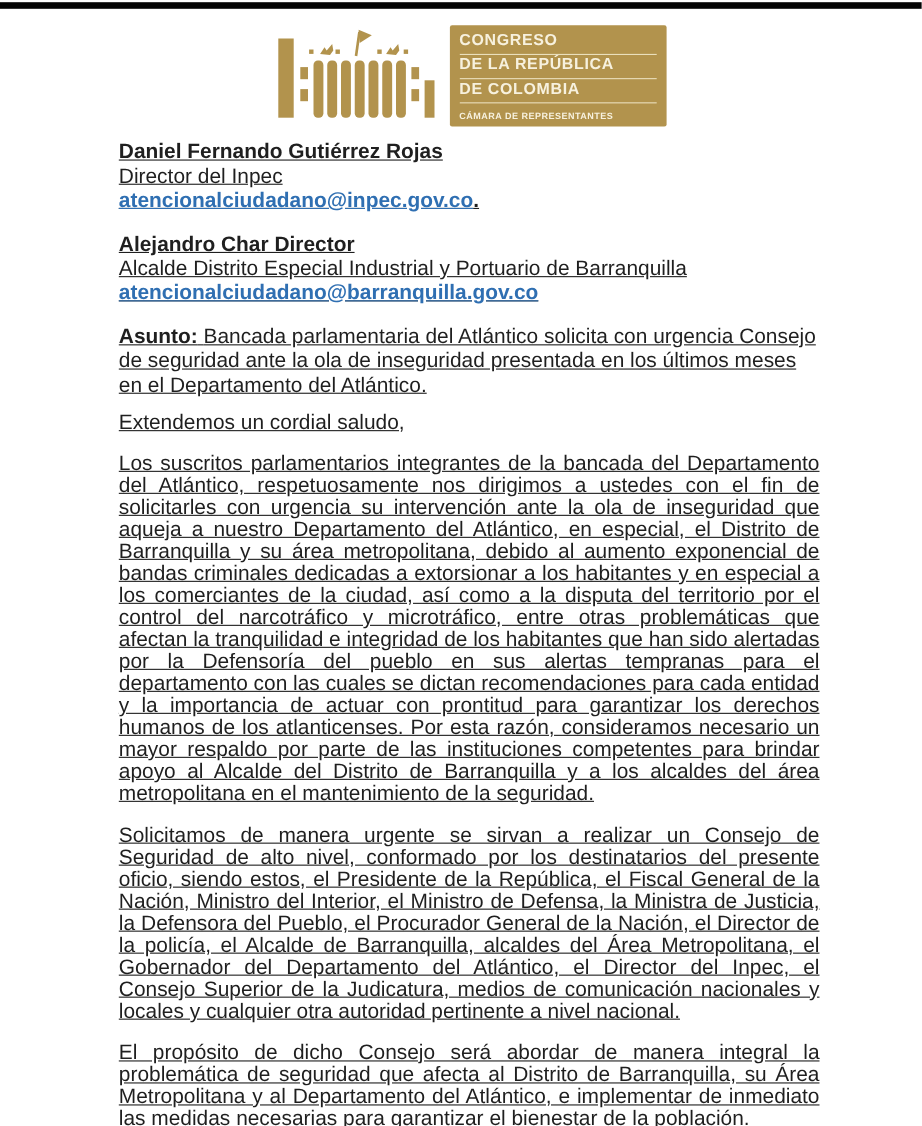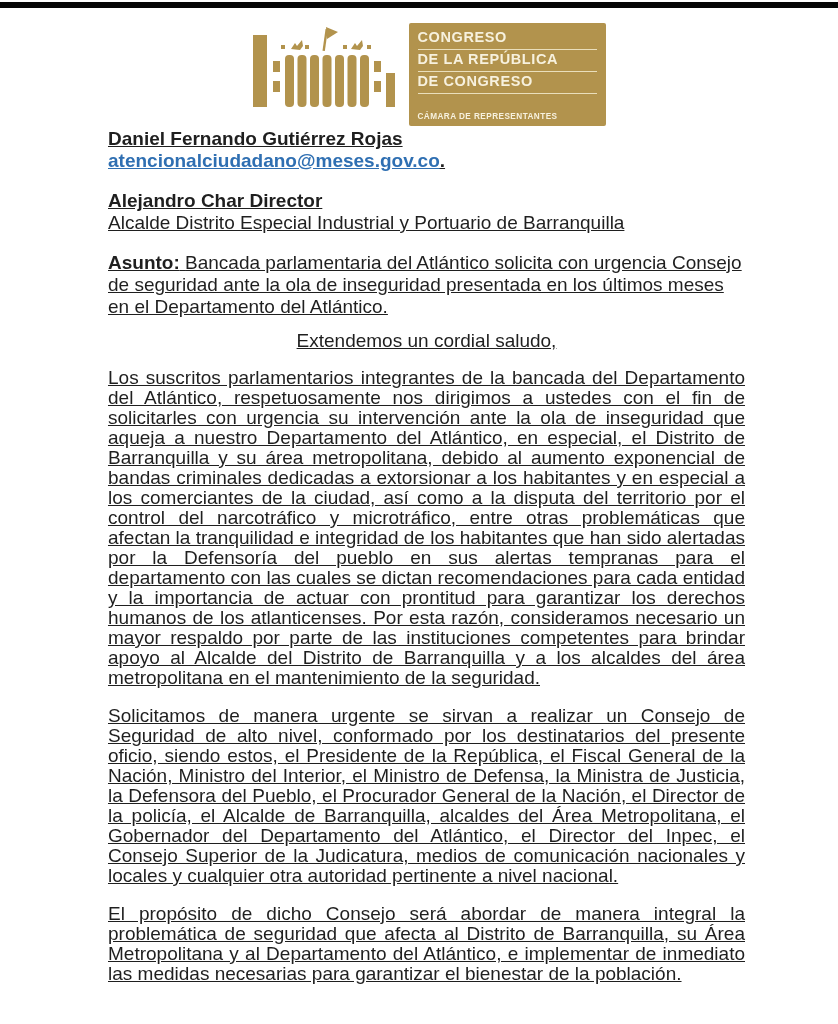--- a/index.html
+++ b/index.html
@@ -32,42 +32,42 @@
     letter-spacing: 0.6px;
     border-bottom: 1px solid #eadfbc;
     padding: 0 0 3px 0;
     margin-bottom: 1px;
     white-space: nowrap;
   }
   .logo-sub {
     font-weight: bold;
     font-size: 8.2px;
     letter-spacing: 0.45px;
-    padding-top: 17px;
+    padding-top: 6px;
     white-space: nowrap;
   }
 
   
   .content {
     padding: 13px 93px 0 108px;
     font-size: 19px;
     text-decoration: underline;
   }
   .recipient { line-height: 22px; margin-bottom: 18px; }
   .recipient-name { font-weight: bold; }
   .email-link {
     color: #2f6fb2;
     font-weight: bold;
     text-decoration: underline;
     cursor: pointer;
   }
   .email-suffix { color: #1f1f1f; font-weight: bold; }
   .subject { line-height: 22px; margin-bottom: 12px; }
   .subject-label { font-weight: bold; text-align: right; }
-  .salutation { line-height: 22px; margin-bottom: 16px; text-align: center; }
+  .salutation { line-height: 22px; margin-bottom: 16px; }
   .body-par {
     line-height: 20px;
     text-align: justify;
     margin-bottom: 18px;
   }
 </style>
 </head>
 <body>
 
 <div class="top-bar"></div>
@@ -106,36 +106,38 @@
           <path d="M100 26 l4 -6 2 3 5 -6 1 6 -3 4 z"></path>
 
           <rect x="73" y="6" width="2.4" height="22" transform="rotate(8 74 17)"></rect>
           <path d="M75 4 l12 5 -11 7 z"></path>
         </g>
       </svg>
     </div>
     <div class="logo-box">
       <div class="logo-line">CONGRESO</div>
       <div class="logo-line">DE LA REPÚBLICA</div>
-      <div class="logo-line">DE CONGRESO</div>
+      <div class="logo-line">DE COLOMBIA</div>
       <div class="logo-sub">CÁMARA DE REPRESENTANTES</div>
     </div>
   </div>
 </header>
 
 <main class="content">
 
   <section class="recipient">
     <div class="recipient-name">Daniel Fernando Gutiérrez Rojas</div>
-    <div class="recipient-email-line"><a class="email-link">atencionalciudadano@meses.gov.co</a><span class="email-suffix">.</span></div>
+    <div class="recipient-title">Director del Inpec</div>
+    <div class="recipient-email-line"><a class="email-link">atencionalciudadano@inpec.gov.co</a><span class="email-suffix">.</span></div>
   </section>
 
   <section class="recipient">
     <div class="recipient-name">Alejandro Char Director</div>
     <div class="recipient-title">Alcalde Distrito Especial Industrial y Portuario de Barranquilla</div>
+    <div class="recipient-email-line"><a class="email-link">atencionalciudadano@barranquilla.gov.co</a><span class="email-suffix"></span></div>
   </section>
 
   <p class="subject">
     <strong class="subject-label">Asunto:</strong>
     <span>Bancada parlamentaria del Atlántico solicita con urgencia Consejo de seguridad ante la ola de inseguridad presentada en los últimos meses en el Departamento del Atlántico.</span>
   </p>
 
   <p class="salutation">Extendemos un cordial saludo,</p>
 
   <p class="body-par">Los suscritos parlamentarios integrantes de la bancada del Departamento del Atlántico, respetuosamente nos dirigimos a ustedes con el fin de solicitarles con urgencia su intervención ante la ola de inseguridad que aqueja a nuestro Departamento del Atlántico, en especial, el Distrito de Barranquilla y su área metropolitana, debido al aumento exponencial de bandas criminales dedicadas a extorsionar a los habitantes y en especial a los comerciantes de la ciudad, así como a la disputa del territorio por el control del narcotráfico y microtráfico, entre otras problemáticas que afectan la tranquilidad e integridad de los habitantes que han sido alertadas por la Defensoría del pueblo en sus alertas tempranas para el departamento con las cuales se dictan recomendaciones para cada entidad y la importancia de actuar con prontitud para garantizar los derechos humanos de los atlanticenses. Por esta razón, consideramos necesario un mayor respaldo por parte de las instituciones competentes para brindar apoyo al Alcalde del Distrito de Barranquilla y a los alcaldes del área metropolitana en el mantenimiento de la seguridad.</p>

